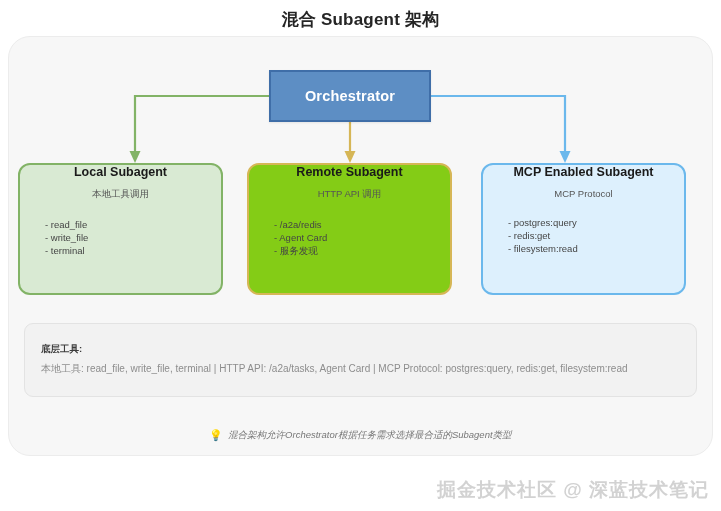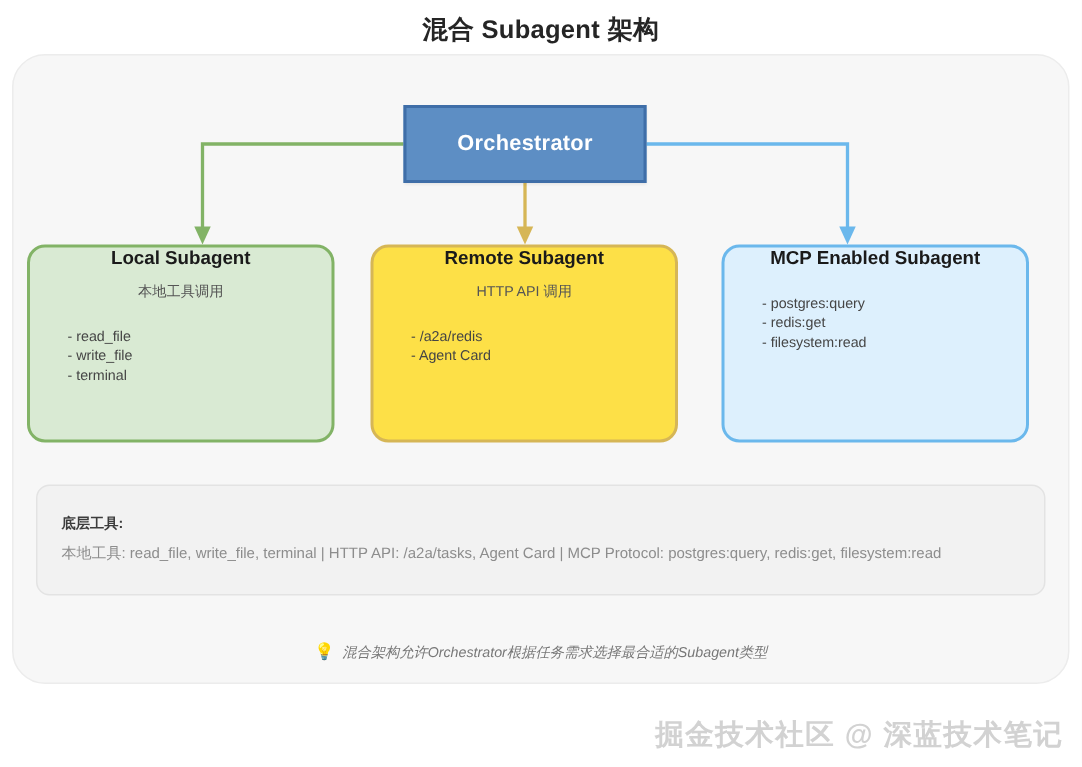--- a/index.html
+++ b/index.html
@@ -70,21 +70,21 @@
   
   .card {
     position: absolute;
     top: 163px;
     width: 205px; height: 132px;
     border-radius: 12px;
     border-width: 2px;
     border-style: solid;
   }
   .card.local  { left: 18px;  background: #d9ead3; border-color: #82b366; }
-  .card.remote { left: 247px; background: #fde047; border-color: #d6b656; }
+  .card.remote { left: 247px; background: #84cc16; border-color: #d6b656; }
   .card.mcp    { left: 481px; background: #ddf0fd; border-color: #6bb8ec; }
 
   .card-title {
     text-align: center;
     font-size: 12.5px;
     font-weight: bold;
     color: #1a1a1a;
   }
   .card-subtitle {
     text-align: center;
@@ -194,25 +194,27 @@
       <li>- terminal</li>
     </ul>
   </div>
 
   <div class="card remote">
     <div class="card-title">Remote Subagent</div>
     <div class="card-subtitle">HTTP API 调用</div>
     <ul class="card-list">
       <li>- /a2a/redis</li>
       <li>- Agent Card</li>
+      <li>- 服务发现</li>
     </ul>
   </div>
 
   <div class="card mcp">
     <div class="card-title">MCP Enabled Subagent</div>
+    <div class="card-subtitle">MCP Protocol</div>
     <ul class="card-list">
       <li>- postgres:query</li>
       <li>- redis:get</li>
       <li>- filesystem:read</li>
     </ul>
   </div>
 
   <div class="tools-panel">
     <div class="tools-heading">底层工具:</div>
     <div class="tools-detail">本地工具: read_file, write_file, terminal | HTTP API: /a2a/tasks, Agent Card | MCP Protocol: postgres:query, redis:get, filesystem:read</div>

